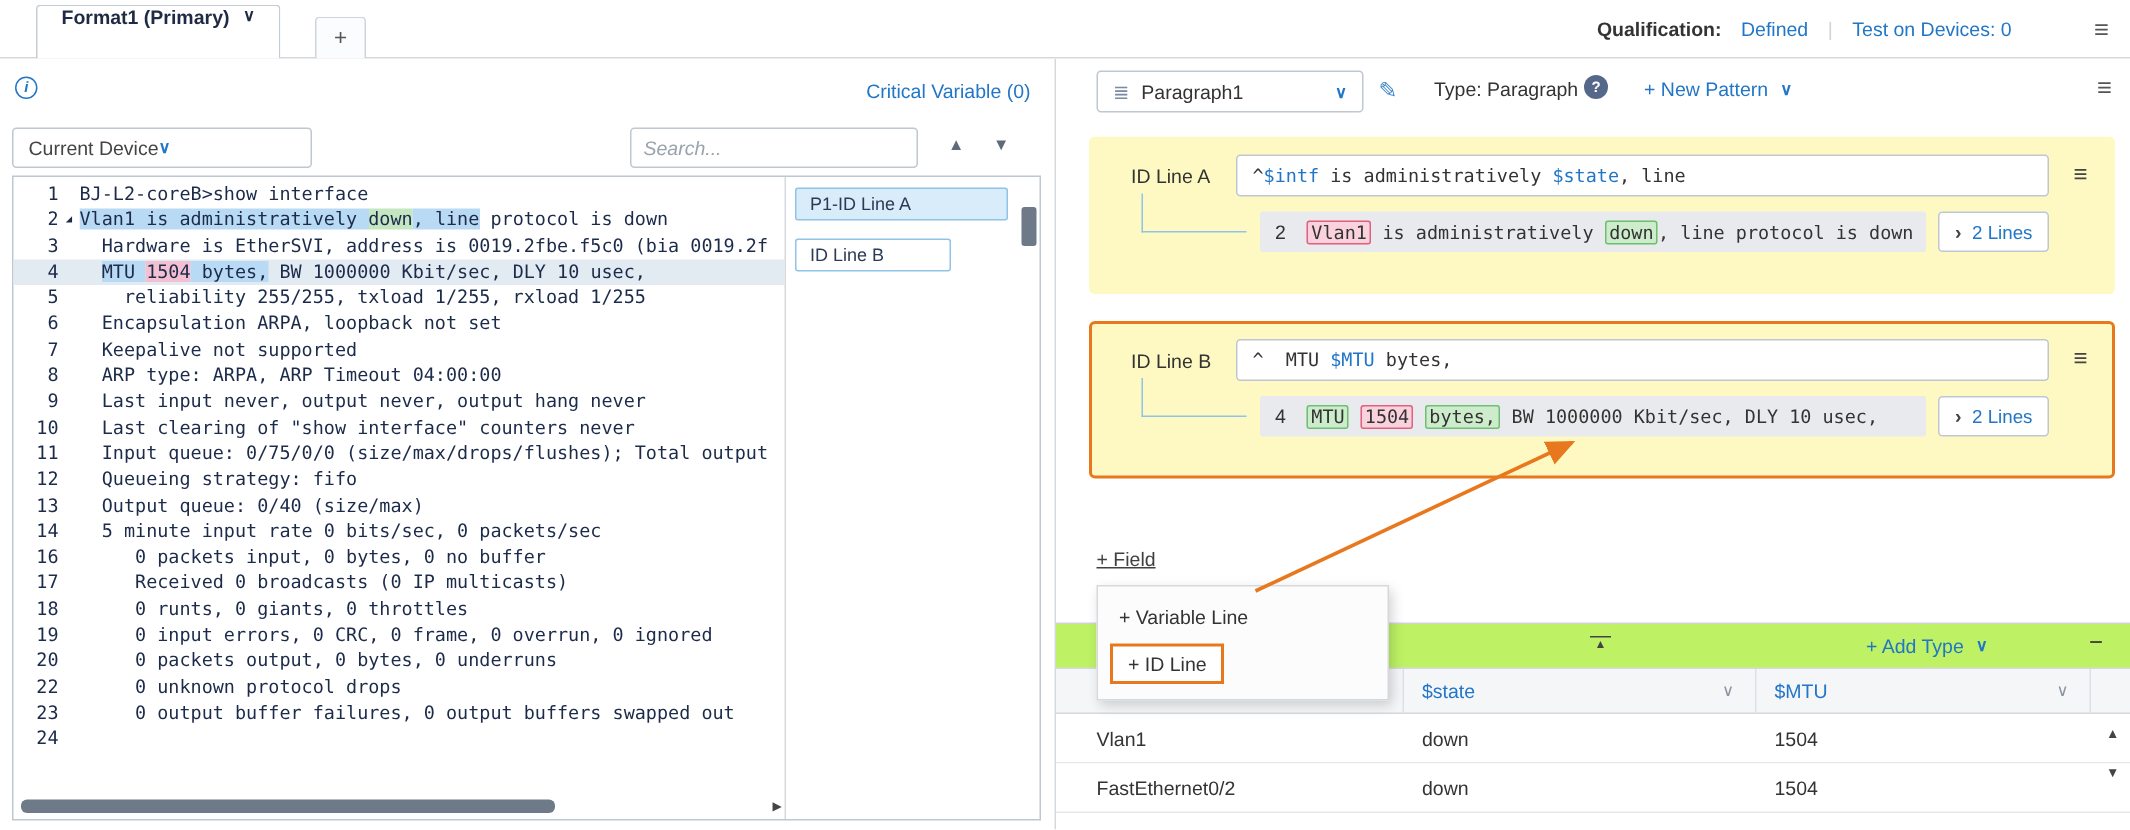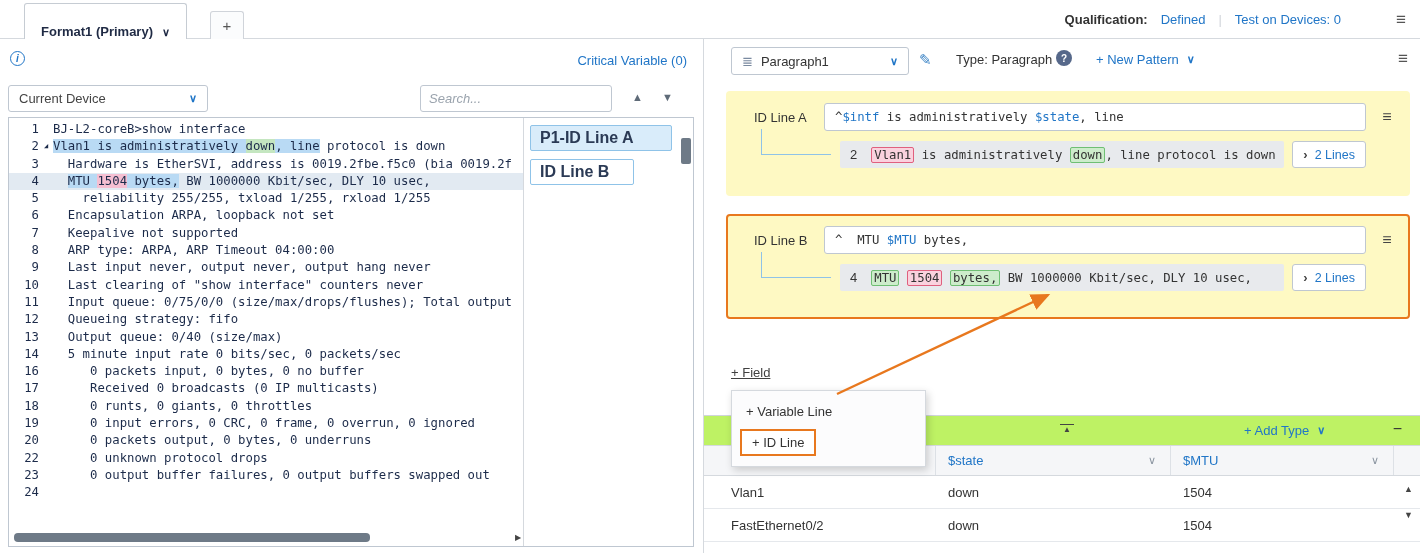--- a/index.html
+++ b/index.html
@@ -4,60 +4,60 @@
 <style>
   * { margin:0; padding:0; box-sizing:border-box; }
   body {
     width:1420px; height:553px; overflow:hidden; position:relative;
     background:#fff; color:#333;
     font-family:"Liberation Sans", sans-serif; font-size:13px;
   }
 
   
   .topbar { position:absolute; top:0; left:0; width:1420px; height:39px; background:#fff; border-bottom:1px solid #d5d9de; z-index:3; }
-  .tab-active { position:absolute; left:24px; top:3px; height:36px; background:#fff; border:1px solid #c6ccd3; border-bottom:none; border-radius:3px 3px 0 0; display:flex; align-items:flex-end; gap:9px; padding:0 16px; font-weight:bold; color:#1f2a44; z-index:4; }
+  .tab-active { position:absolute; left:24px; top:3px; height:36px; background:#fff; border:1px solid #c6ccd3; border-bottom:none; border-radius:3px 3px 0 0; display:flex; align-items:flex-start; gap:9px; padding:0 16px; font-weight:bold; color:#1f2a44; z-index:4; }
   .tab-chevron { font-size:11px; font-weight:bold; color:#1f2a44; }
   .tab-new { position:absolute; left:210px; top:11px; width:34px; height:28px; background:#fbfcfd; border:1px solid #d0d4da; border-bottom:none; border-radius:3px 3px 0 0; display:flex; align-items:center; justify-content:center; color:#555; font-size:15px; }
   .topbar-right { position:absolute; right:14px; top:0; height:38px; display:flex; align-items:center; gap:13px; }
   .q-label { font-weight:bold; color:#333; }
   .blue-link { color:#2176c7; }
   .tb-divider { color:#d0d4da; }
   .burger { color:#555; font-size:17px; line-height:1; cursor:pointer; }
   .topbar-right .burger { margin-left:42px; }
 
   
   .left-panel  { position:absolute; top:39px; left:0; width:703px; height:514px; background:#fff; }
   .right-panel { position:absolute; top:39px; left:703px; width:717px; height:514px; border-left:1px solid #d5d9de; background:#fff; }
 
   
   .info-icon { position:absolute; left:10px; top:12px; width:15px; height:15px; border-radius:50%; border:1.5px solid #2176c7; color:#2176c7; font-size:10px; font-weight:bold; font-style:italic; display:flex; align-items:center; justify-content:center; }
   .critical-var { position:absolute; right:16px; top:14px; color:#2176c7; }
 
-  .device-select { position:absolute; left:8px; top:46px; width:200px; height:27px; border:1px solid #bfc7d1; border-radius:3px; display:flex; align-items:center; justify-content:space-between; padding:0 10px; color:#444; background:#fff; }
+  .device-select { position:absolute; left:8px; top:46px; width:200px; height:27px; border:1px solid #bfc7d1; border-radius:3px; display:flex; align-items:center; justify-content:flex-start; padding:0 10px; color:#444; background:#fff; }
   .sel-chevron { color:#2176c7; font-size:11px; font-weight:bold; }
 
   .search-box { position:absolute; left:420px; top:46px; width:192px; height:27px; border:1px solid #bfc7d1; border-radius:3px; display:flex; align-items:center; padding:0 8px; background:#fff; }
   .search-box input { flex:1; border:none; outline:none; font-style:italic; color:#555; font-size:13px; font-family:"Liberation Sans", sans-serif; background:transparent; }
   .search-box input::placeholder { color:#9aa3ad; font-style:italic; }
   .nav-arrow { position:absolute; top:52px; color:#5f6b78; font-size:11px; cursor:pointer; }
   .nav-up { left:632px; } .nav-down { left:662px; }
 
   .code-container { position:absolute; left:8px; top:78px; width:686px; height:430px; border:1px solid #bfc7d1; background:#fff; }
   .code-scroll { position:absolute; left:0; top:0; width:514px; height:420px; overflow:hidden; padding-top:3px; }
   .code-line { display:flex; height:17.3px; line-height:17.3px; font-family:"DejaVu Sans Mono", monospace; font-size:12.3px; color:#1c2b4a; white-space:pre; }
   .code-line.active { background:#e2eaf2; }
   .ln { flex:0 0 30px; width:30px; text-align:right; }
   .fold { flex:0 0 14px; width:14px; text-align:center; font-size:7px; color:#1c2b4a; line-height:17.3px; }
   .code-text { flex:1; overflow:hidden; }
   .hl-blue  { background:#b9daf4; }
   .hl-green { background:#c4e6c0; }
   .hl-pink  { background:#f5bfd2; }
 
   .tags-col { position:absolute; left:514px; top:0; width:158px; height:100%; border-left:1px solid #d5d9de; }
-  .tag { position:absolute; left:6px; border:1px solid #8fc3e8; border-radius:2px; font-size:16px; color:#2b3a55; padding:3px 9px; background:#fff; white-space:nowrap;font-weight:bold; }
+  .tag { position:absolute; left:6px; border:1px solid #8fc3e8; border-radius:2px; font-size:12px; color:#2b3a55; padding:3px 9px; background:#fff; white-space:nowrap; }
   .tag-a { top:7px; width:142px; background:#d9ecfa; }
   .tag-b { top:41px; width:104px; }
 
   .vscroll { position:absolute; right:1px; top:0; width:12px; height:100%; }
   .vscroll-thumb { position:absolute; top:20px; left:1px; width:10px; height:26px; background:#6e7a87; border-radius:2px; }
   .hscroll-thumb { position:absolute; left:5px; bottom:4px; width:356px; height:9px; background:#6e7a87; border-radius:4px; }
   .hscroll-arrow { position:absolute; left:506px; bottom:4px; color:#444; font-size:8px; }
 
   
   .paragraph-select { position:absolute; left:27px; top:8px; width:178px; height:28px; border:1px solid #bfc7d1; border-radius:3px; display:flex; align-items:center; gap:8px; padding:0 10px; background:#fff; }

